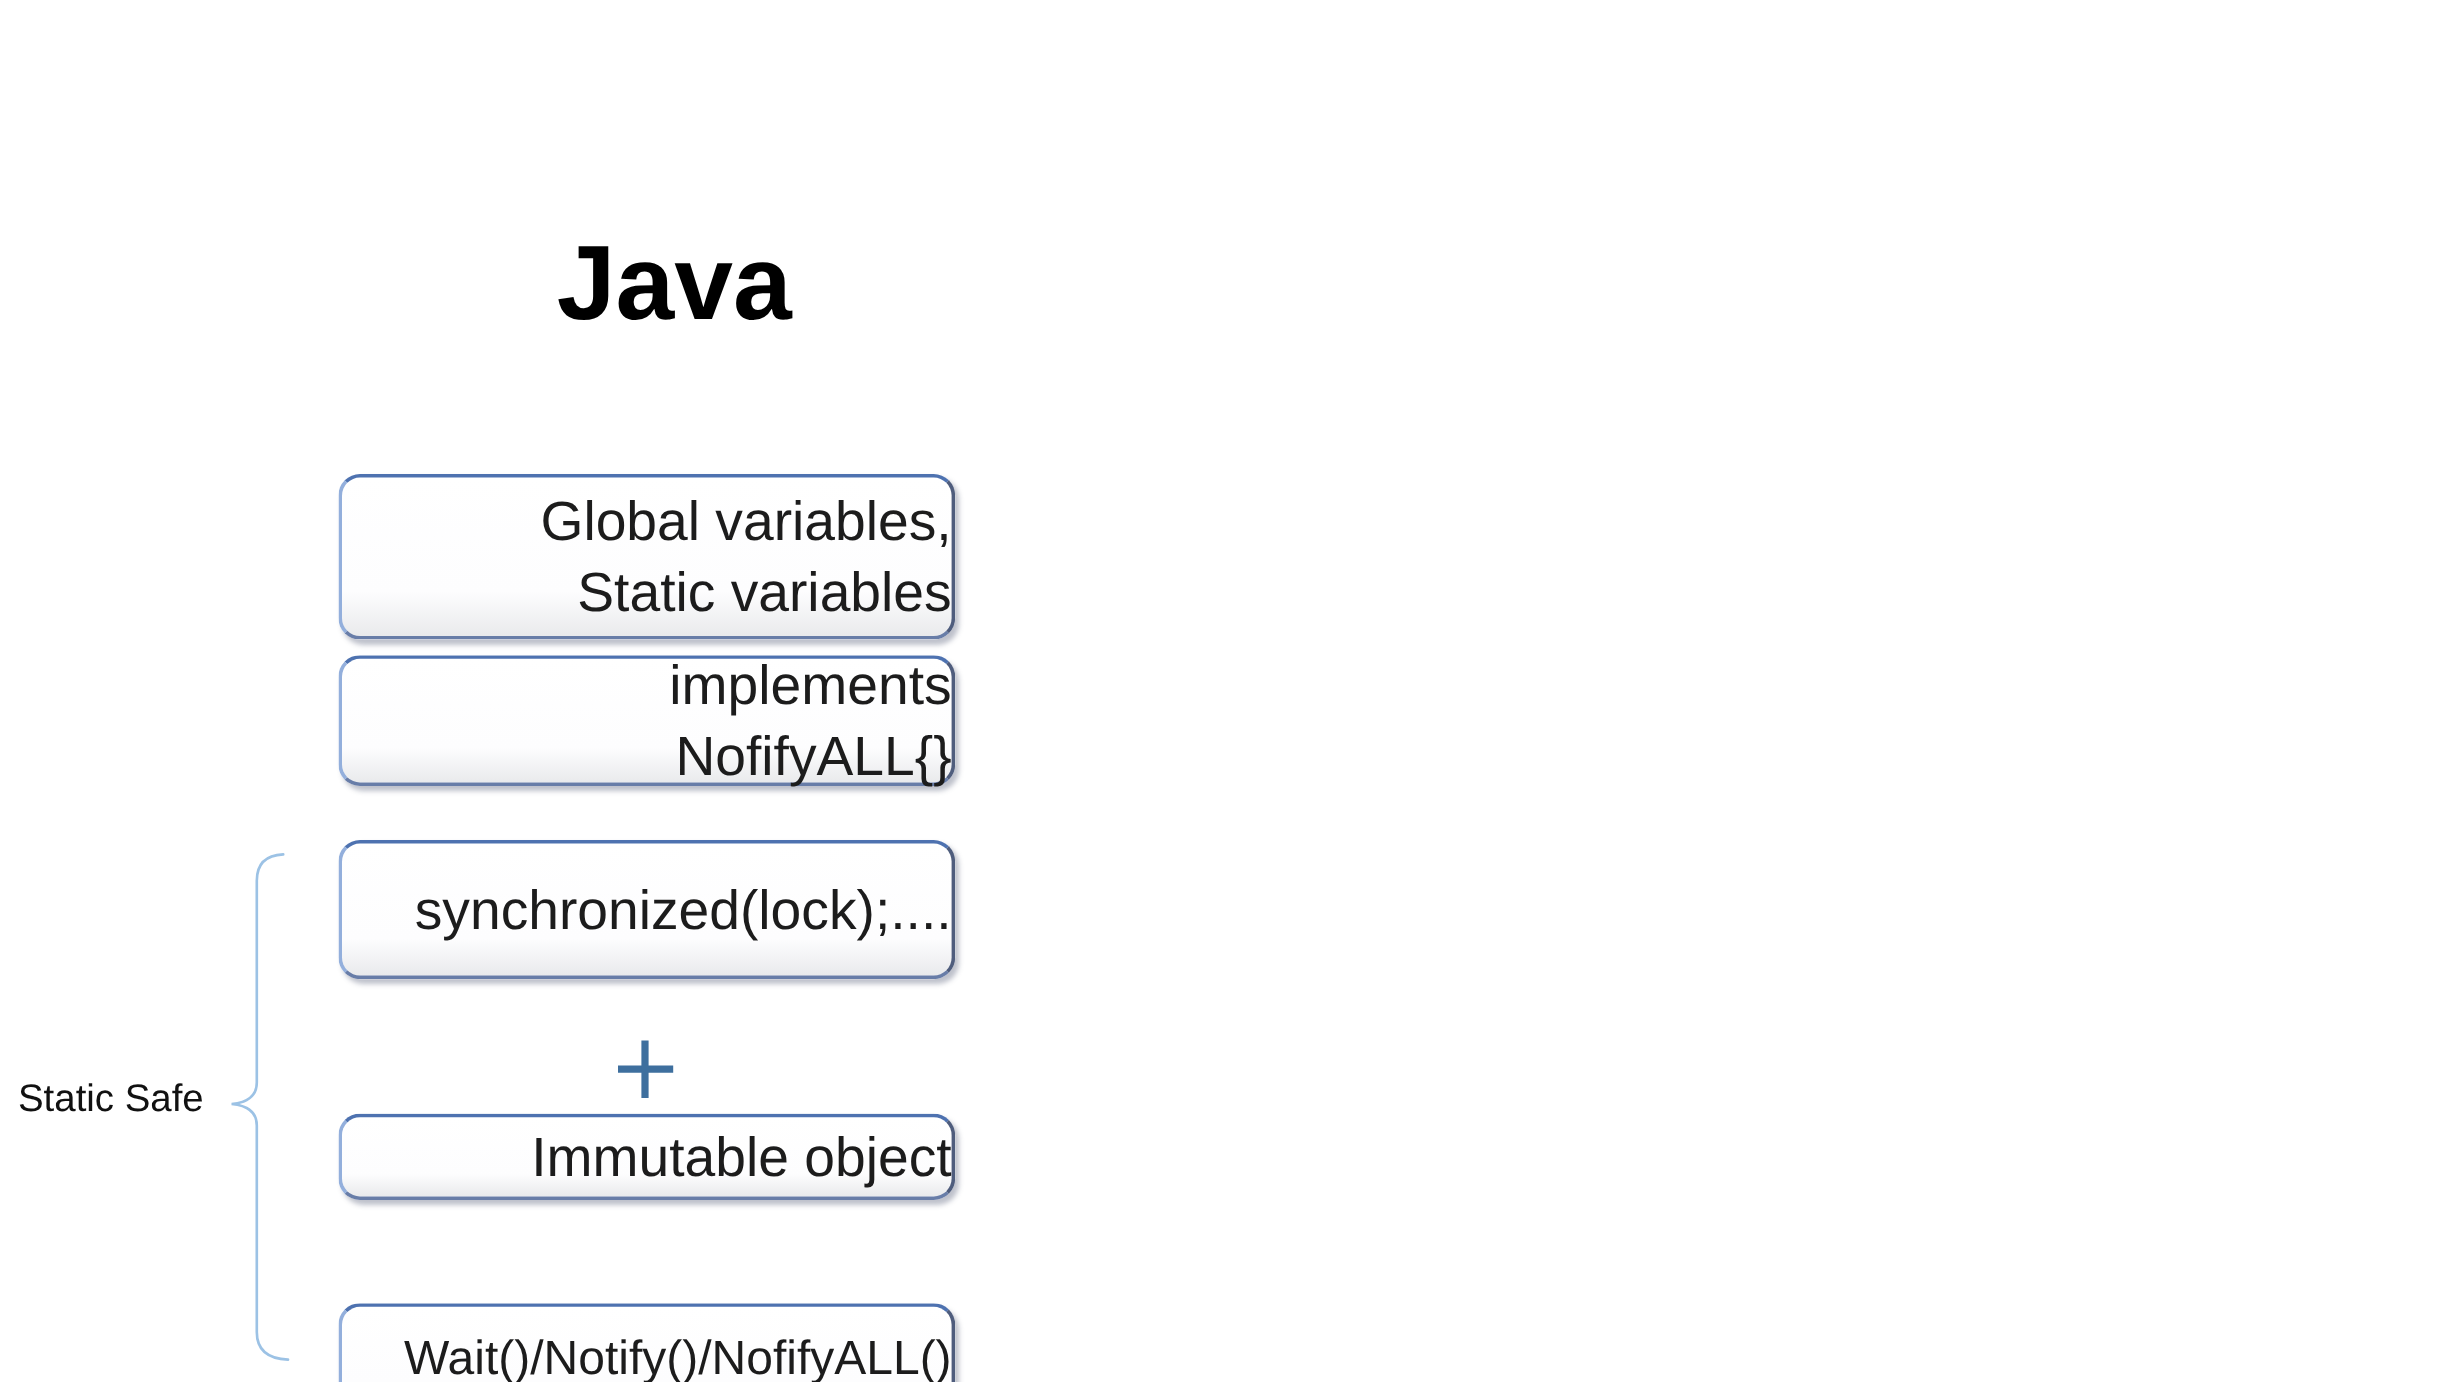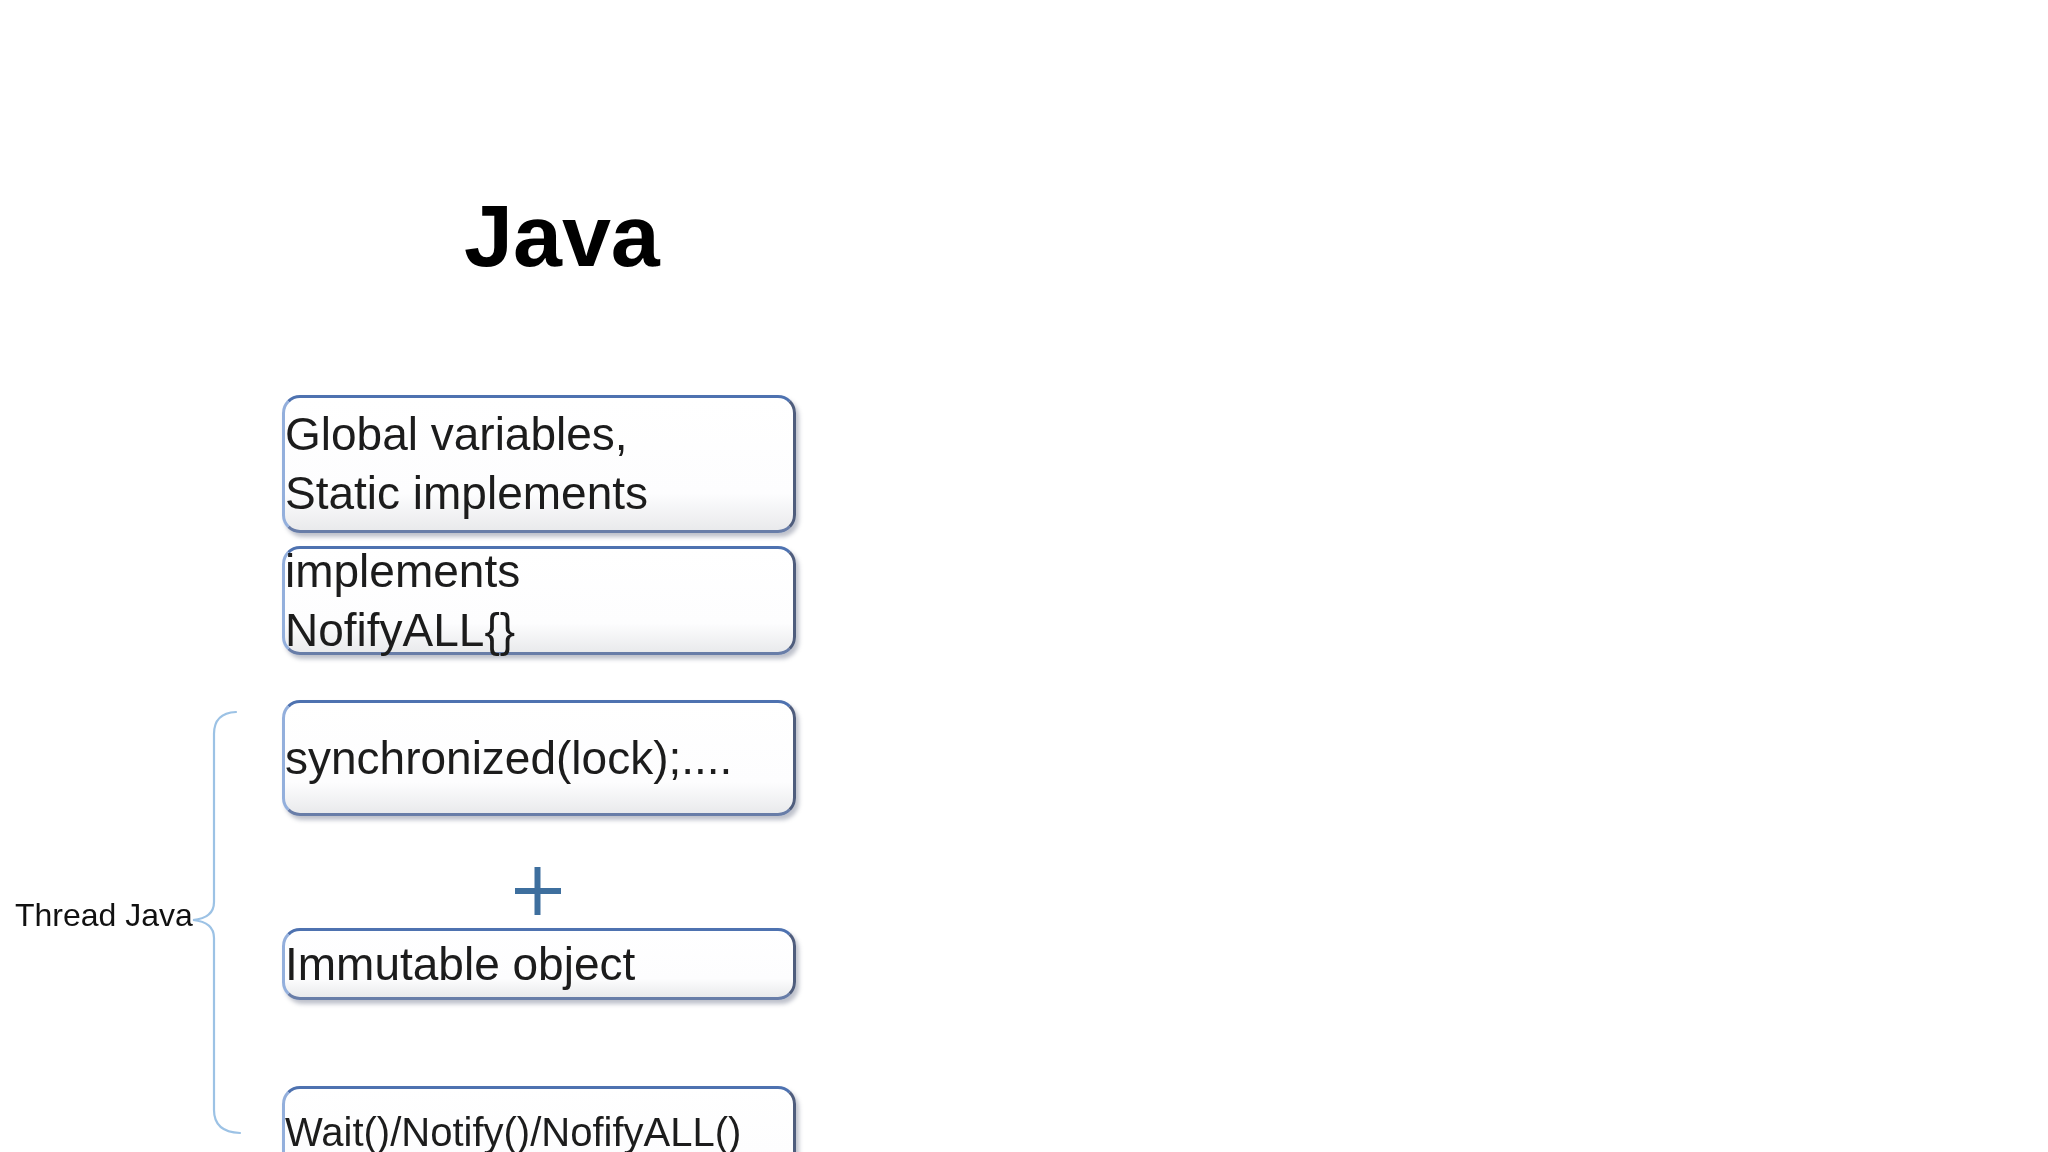--- a/index.html
+++ b/index.html
@@ -27,21 +27,21 @@
     color: var(--title-color, #000000);
     white-space: nowrap;
   }
   .box {
     position: absolute;
     left: 282px;
     width: 514px;
     box-sizing: border-box;
     display: flex;
     flex-direction: column;
-    align-items: flex-start;
+    align-items: flex-end;
     justify-content: center;
     text-align: center;
     border: 3px solid;
     border-color: #4e72b0 #4f5d7d #687da8 #93afdc;
     border-radius: 18px;
     background: linear-gradient(180deg, #ffffff 0%, #fdfdfe 72%, #e9eaec 100%);
     box-shadow: 3px 4px 4px rgba(110, 118, 140, 0.45);
     color: var(--text, #1c1c1c);
     font-size: 46px;
     line-height: 59px;
@@ -90,21 +90,21 @@
 </style>
 </head>
 <body>
 
 <div class="canvas">
 
   <h1 class="title">Java</h1>
 
   <div class="box box1">
     <span class="line">Global variables,</span>
-    <span class="line">Static implements</span>
+    <span class="line">Static variables</span>
   </div>
 
   <div class="box box2">
     <span class="line">implements</span>
     <span class="line">NofifyALL{}</span>
   </div>
 
   <div class="box box3">
     <span class="line">synchronized(lock);....</span>
   </div>
@@ -119,15 +119,15 @@
   </div>
 
   <div class="box box5">
     <span class="line">Wait()/Notify()/NofifyALL()</span>
   </div>
 
   <svg class="brace-svg" viewBox="0 0 70 435" aria-hidden="true">
     <path d="M 56 7 Q 34 8 34 29 L 34 197 Q 34 213 13 215 Q 34 217 34 233 L 34 405 Q 34 427 60 428"></path>
   </svg>
 
-  <div class="bracket-label">Thread Java</div>
+  <div class="bracket-label">Static Safe</div>
 
 </div>
 
 </body></html>

